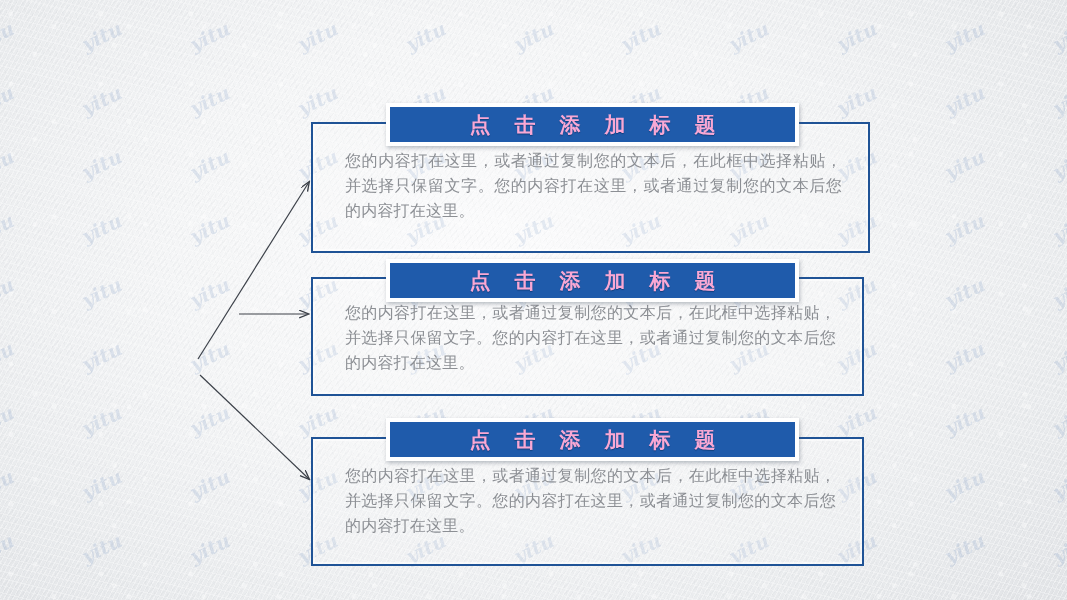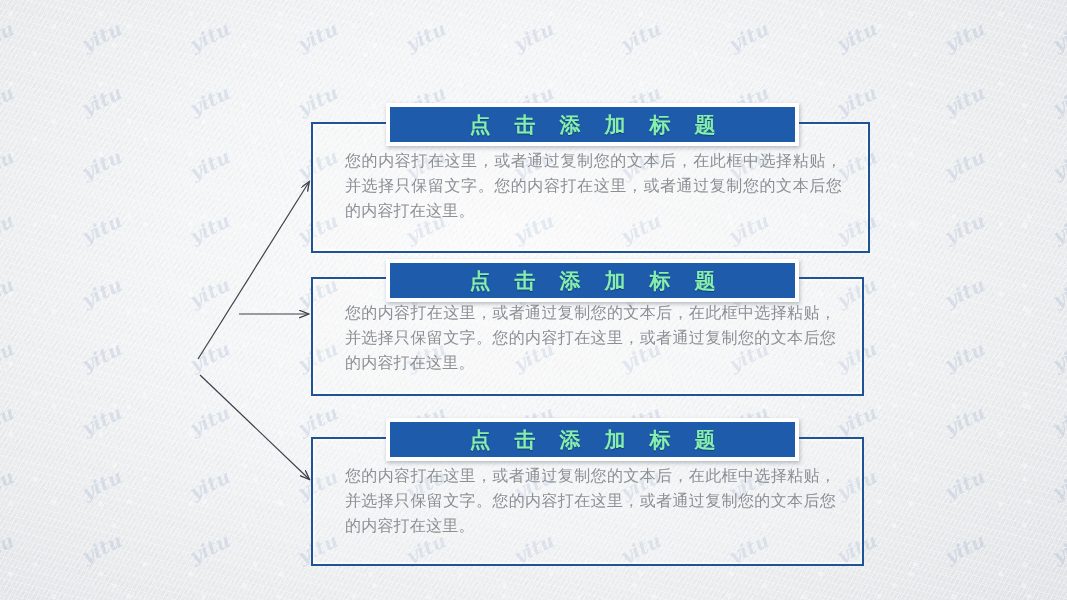--- a/index.html
+++ b/index.html
@@ -149,21 +149,21 @@
     background: #1f5bab;
     border: 4px solid #ffffff;
     box-shadow: 1px 2px 4px rgba(80,90,105,.38);
     display: flex;
     align-items: center;
     justify-content: center;
     z-index: 18;
     box-sizing: content-box;
   }
   .bar-text {
-    color: #86efac;
+    color: #f9a8d4;
     font-weight: 700;
     font-size: 21px;
     letter-spacing: 24px;
     text-indent: 24px;
     text-shadow: 0 1px 1px rgba(0,30,70,.45);
     white-space: nowrap;
   }
 </style>
 </head>
 <body>

